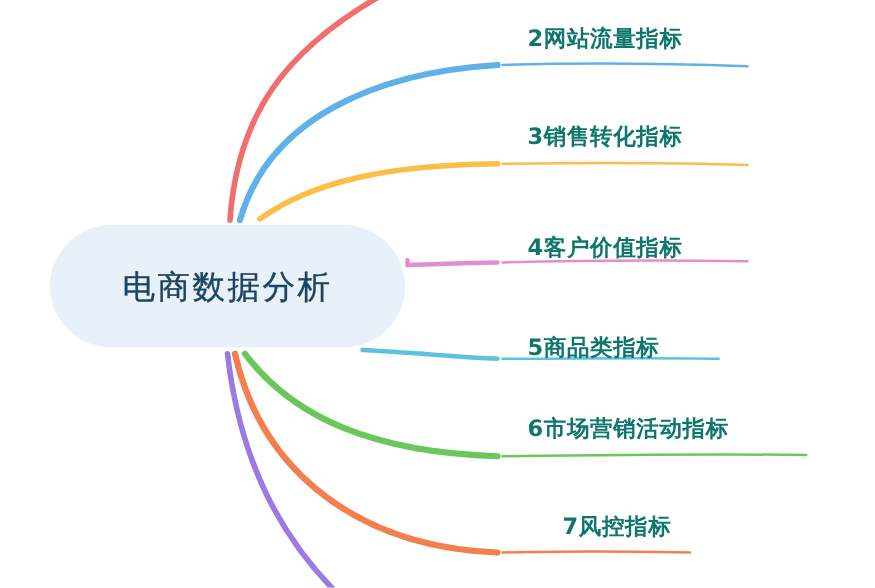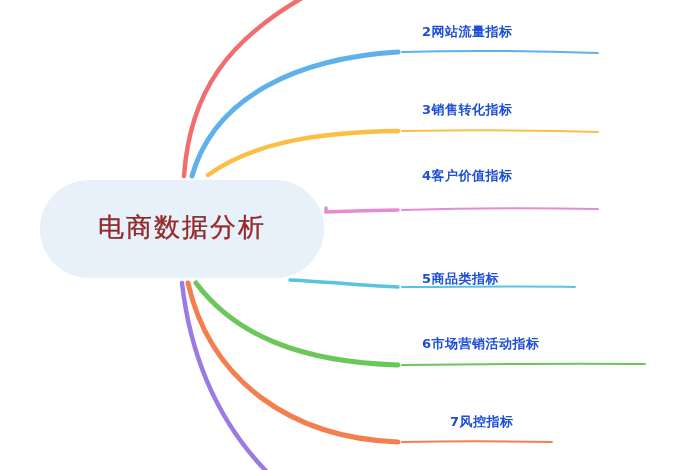--- a/index.html
+++ b/index.html
@@ -28,36 +28,36 @@
       border-radius: 49px;
       background: #e8f0f9;
       display: flex;
       flex-direction: column;
       align-items: center;
       justify-content: center;
       box-sizing: border-box;
       cursor: pointer;
     }
     .root-line {
-      font-family: Liberation Mono, monospace;
+      font-family: Liberation Serif, serif;
       font-size: 26px;
       line-height: 29px;
-      color: #b91c1c;
+      color: #0c4a6e;
       letter-spacing: 2px;
       white-space: nowrap;
       -webkit-text-stroke: 0.3px #3a3a3a;
     }
     .branch-label {
       position: absolute;
       left: 422px;
       font-family: "DejaVu Sans", "Liberation Sans", sans-serif;
       font-weight: bold;
-      font-size: 13px;
+      font-size: 18px;
       line-height: 22px;
-      color: #1d4ed8;
+      color: #0f766e;
       white-space: nowrap;
       letter-spacing: 0.5px;
       cursor: pointer;
     }
   </style>
 </head>
 <body>
 
 <svg id="canvas" viewBox="0 0 700 470" xmlns="http://www.w3.org/2000/svg">
 
@@ -83,16 +83,16 @@
 
   <path d="M182 283 C 192 370, 225 430, 270 475" fill="none" stroke="#9b7be3" stroke-width="4.5" stroke-linecap="round"></path>
 </svg>
 
 <div class="root-node">
   <div class="root-line">电商数据分析</div>
 </div>
 
 <div class="branch-label" style="top:21px;">2网站流量指标</div>
 <div class="branch-label" style="top:99px;">3销售转化指标</div>
-<div class="branch-label" style="top:165px;">4客户价值指标</div>
+<div class="branch-label" style="top:188px;">4客户价值指标</div>
 <div class="branch-label" style="top:268px;">5商品类指标</div>
 <div class="branch-label" style="top:333px;">6市场营销活动指标</div>
 <div class="branch-label" style="top:411px;margin-left:28px;">7风控指标</div>
 
 </body></html>

